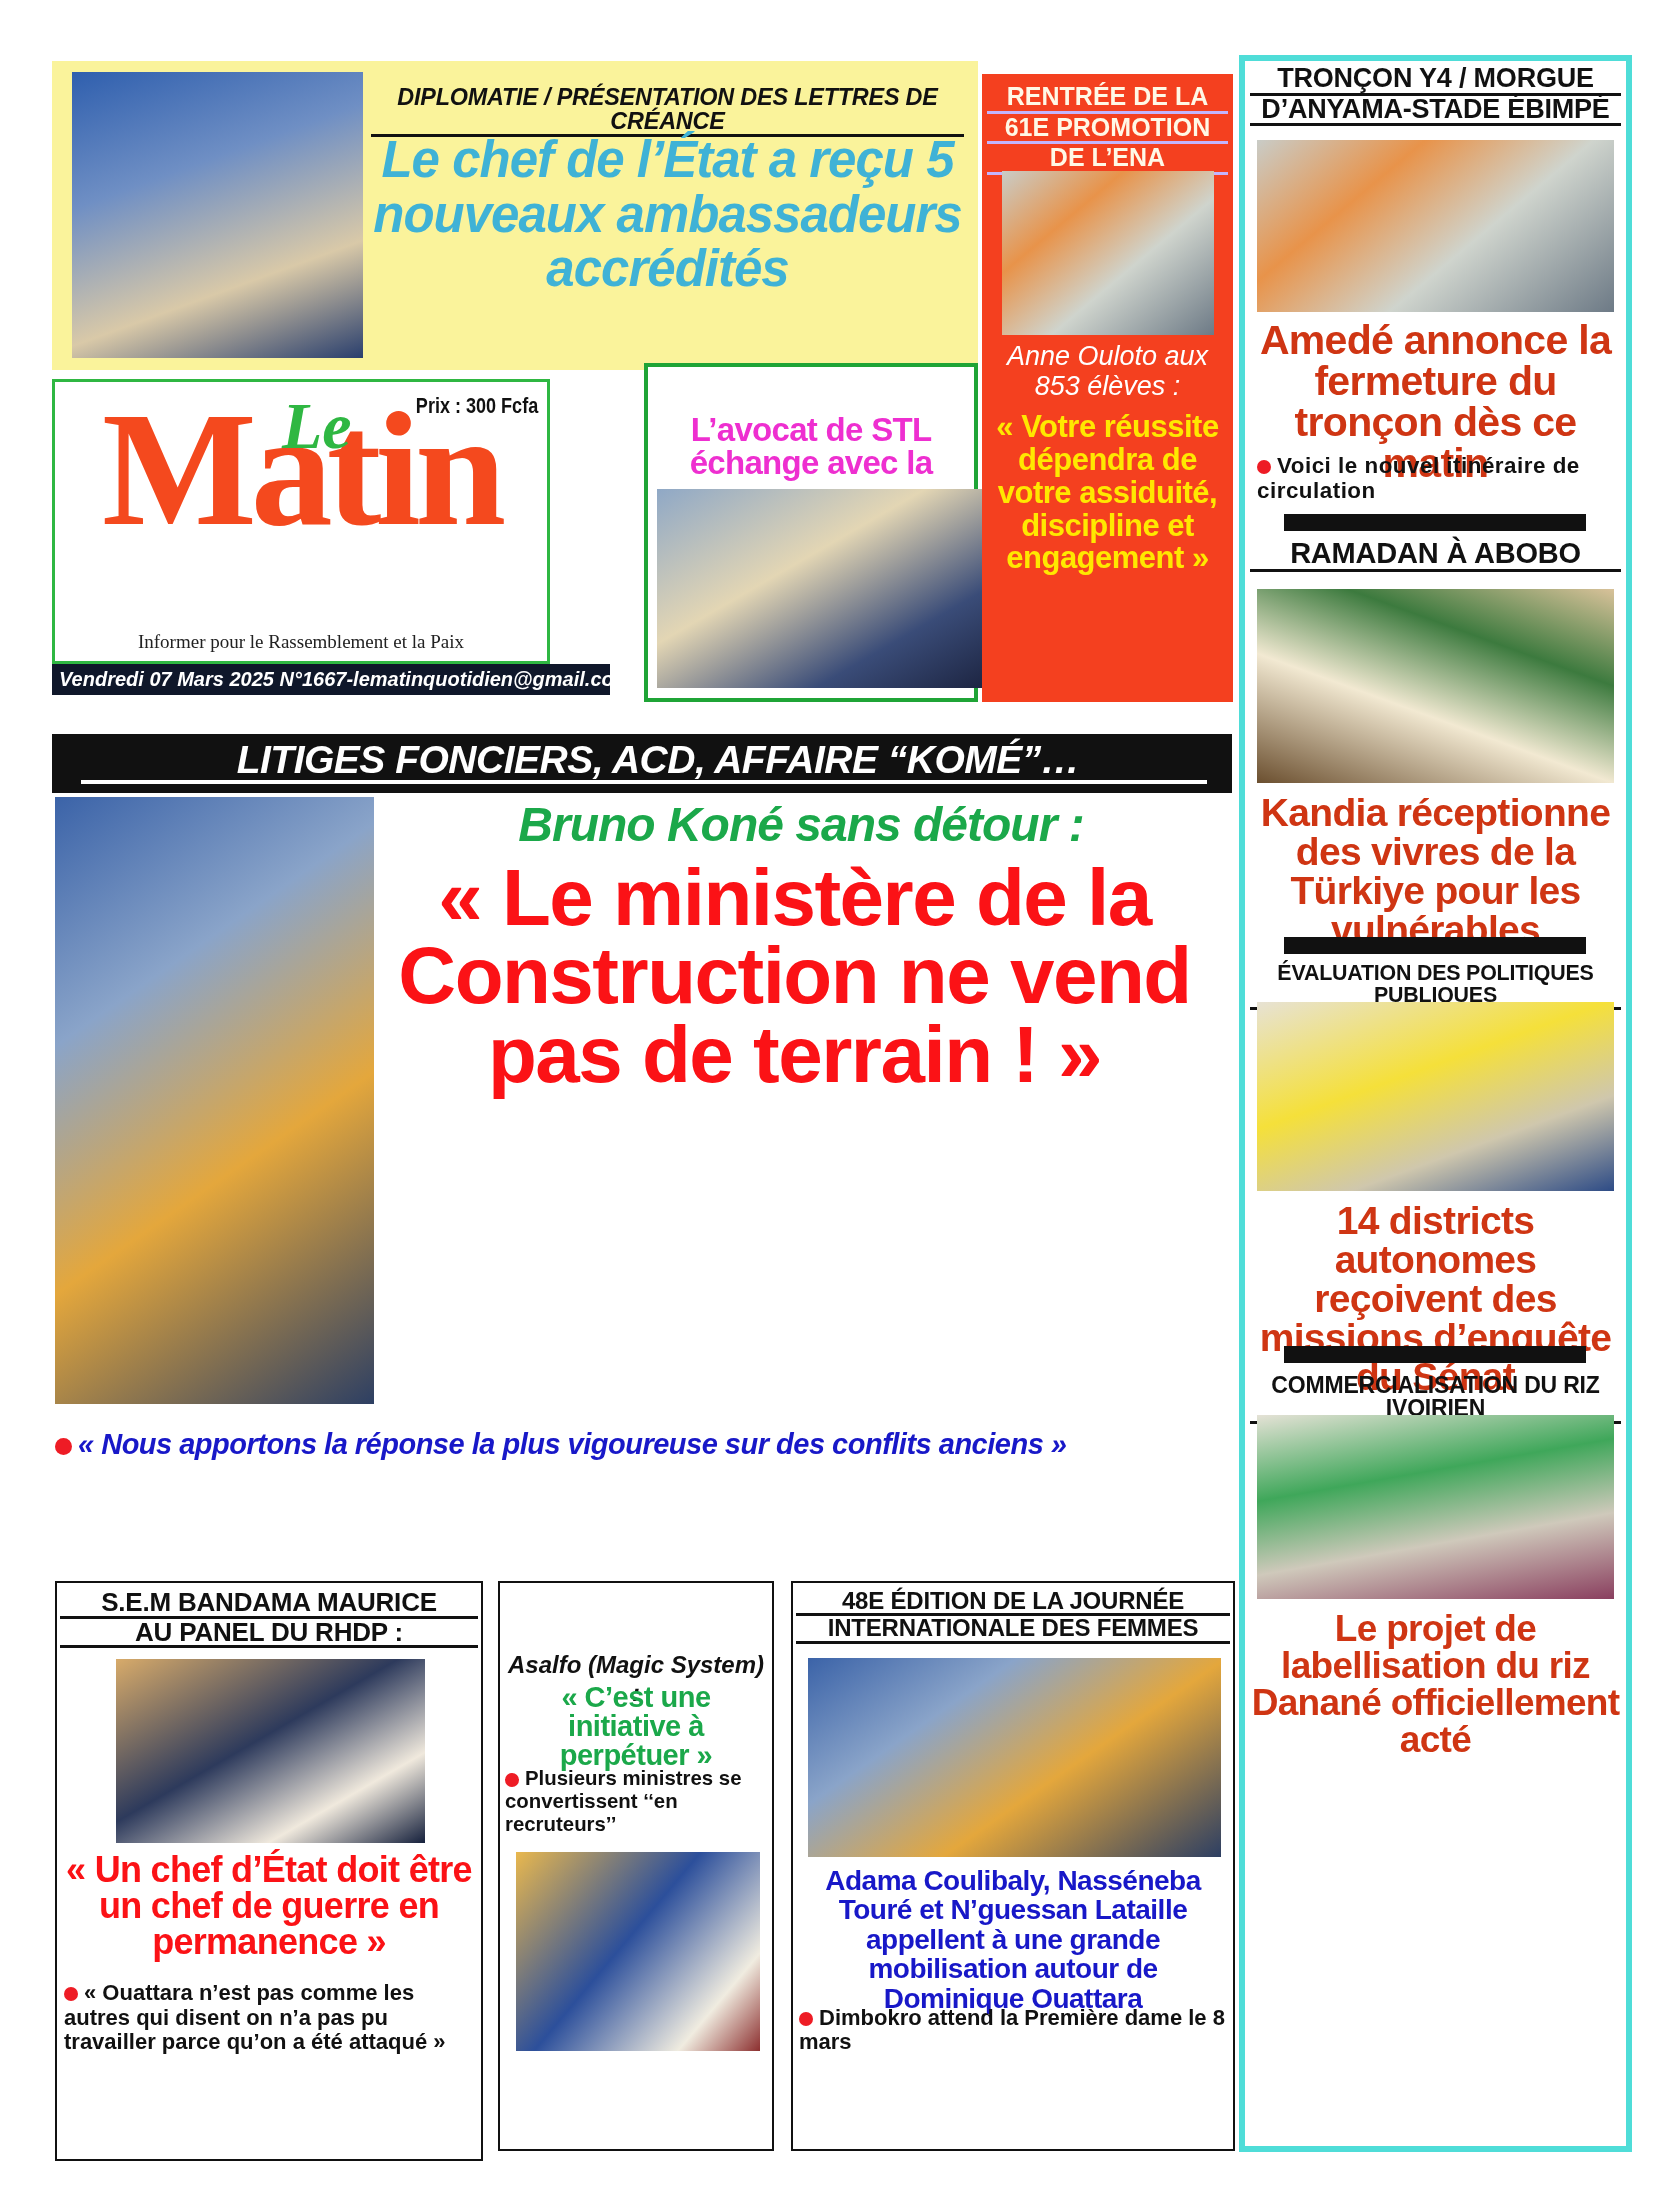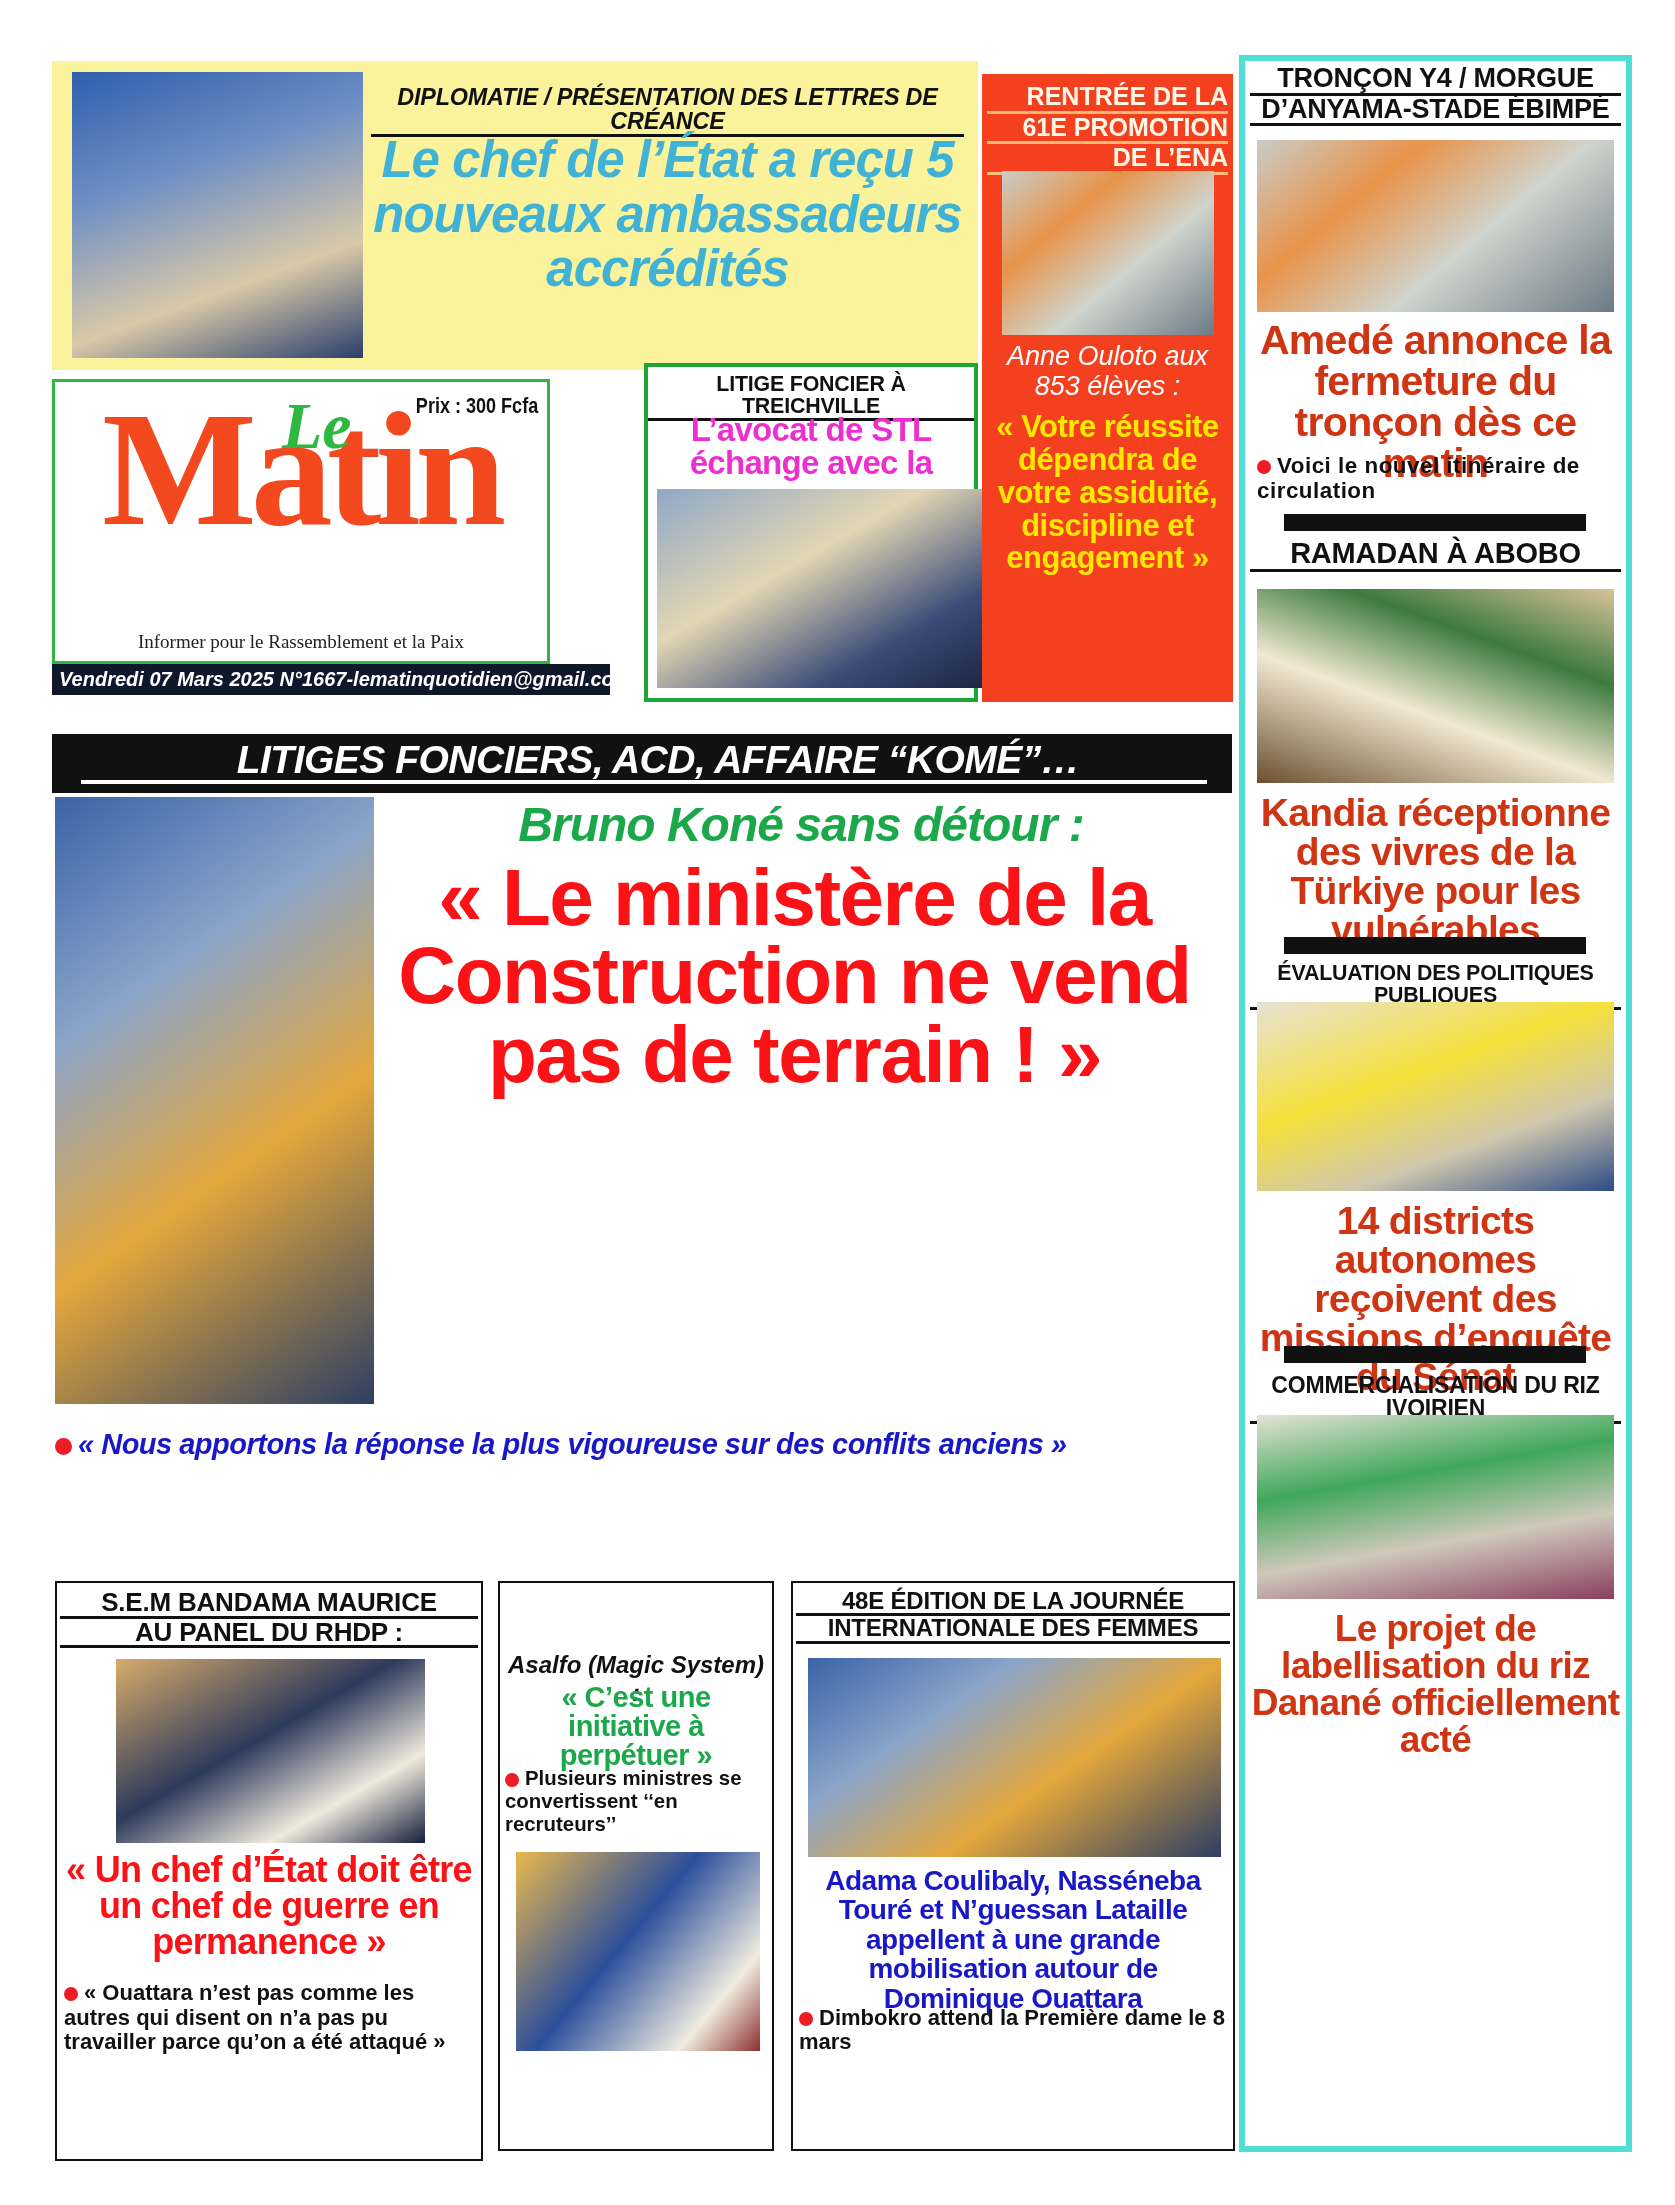--- a/index.html
+++ b/index.html
@@ -102,21 +102,21 @@
   
   #enabox {
     left:982px; top:74px; width:251px; height:628px;
     background:#F4401F;
   }
   #enaKicker {
     left:5px; right:5px; top:9px;
     font-weight:bold; color:#FFF8E6; font-size:25px; line-height:1.1;
     text-align:center;
   }
-  #enaKicker u { text-decoration:none; display:block; border-bottom:3px solid #fdba74;text-align:right; }
+  #enaKicker u { text-decoration:none; display:block; border-bottom:3px solid #c4b5fd; }
   #enaPhoto { left:20px; top:97px; width:212px; height:164px; }
   #enaName {
     left:5px; right:5px; top:268px;
     color:#fff; font-style:italic; font-size:27px; line-height:1.1;
     text-align:center;
   }
   #enaQuote {
     left:4px; right:4px; top:337px;
     color:#FFE800; font-weight:bold; font-size:31px; line-height:1.06;
     text-align:center; letter-spacing:-0.5px;
@@ -264,23 +264,20 @@
     <div id="mastLogo">
       <div id="logoMatin">Matin</div>
       <div id="logoLe">Le</div>
     </div>
     <div id="prix">Prix : 300 Fcfa</div>
     <div id="slogan">Informer pour le Rassemblement et la Paix</div>
   </div>
   <div class="abs" id="datebar">Vendredi 07 Mars 2025  N°1667-lematinquotidien@gmail.com</div>
 
   <div class="abs" id="stlbox">
-    <div class="abs kicker" id="stlKicker">
-      <u>LITIGE FONCIER À TREICHVILLE</u>
-    </div>
     <div class="abs" id="stlHead">L’avocat de STL échange avec la presse</div>
     <div class="abs photo ph-b" id="stlPhoto"></div>
   </div>
 
   <div class="abs" id="enabox">
     <div class="abs" id="enaKicker">
       <u>RENTRÉE DE LA</u>
       <u>61E PROMOTION</u>
       <u>DE L’ENA</u>
     </div>

